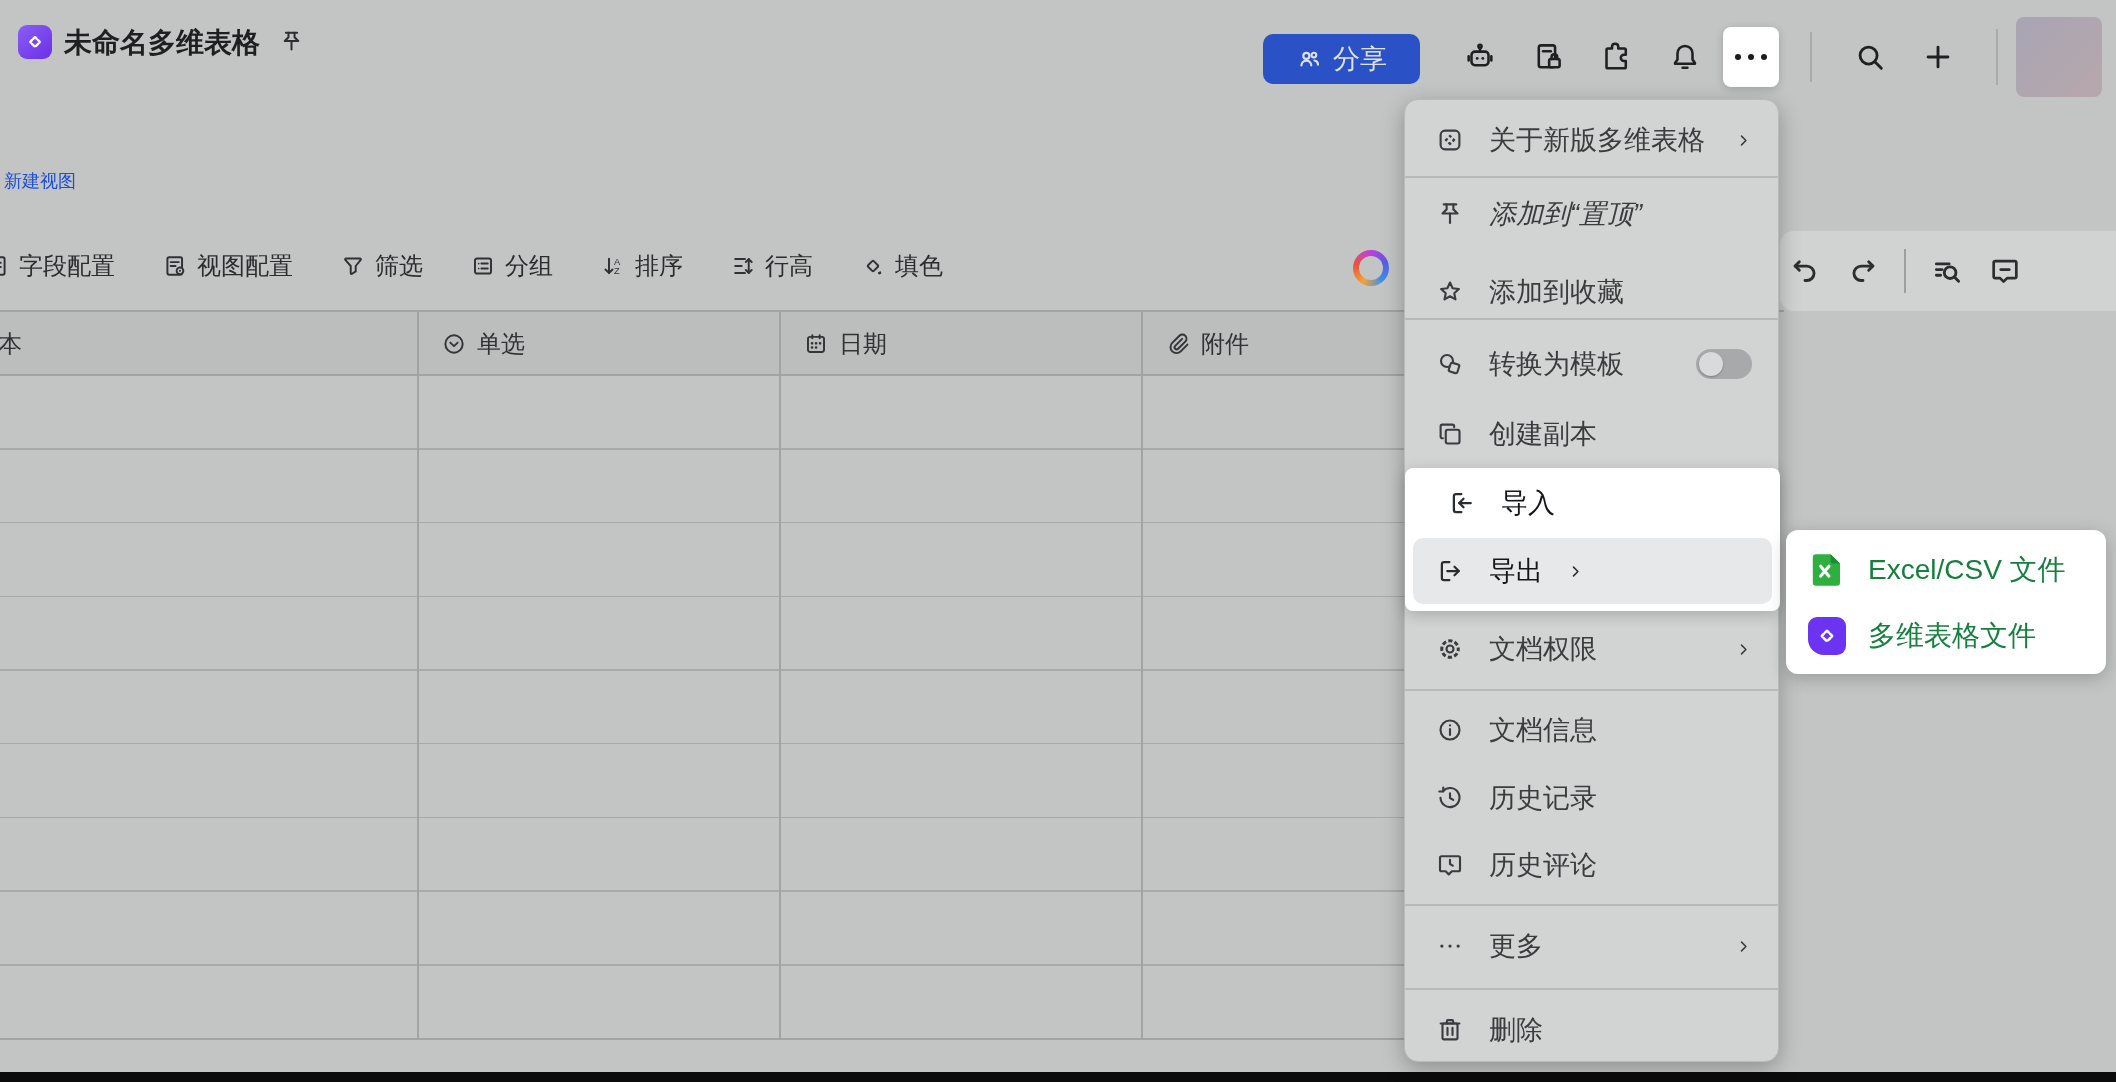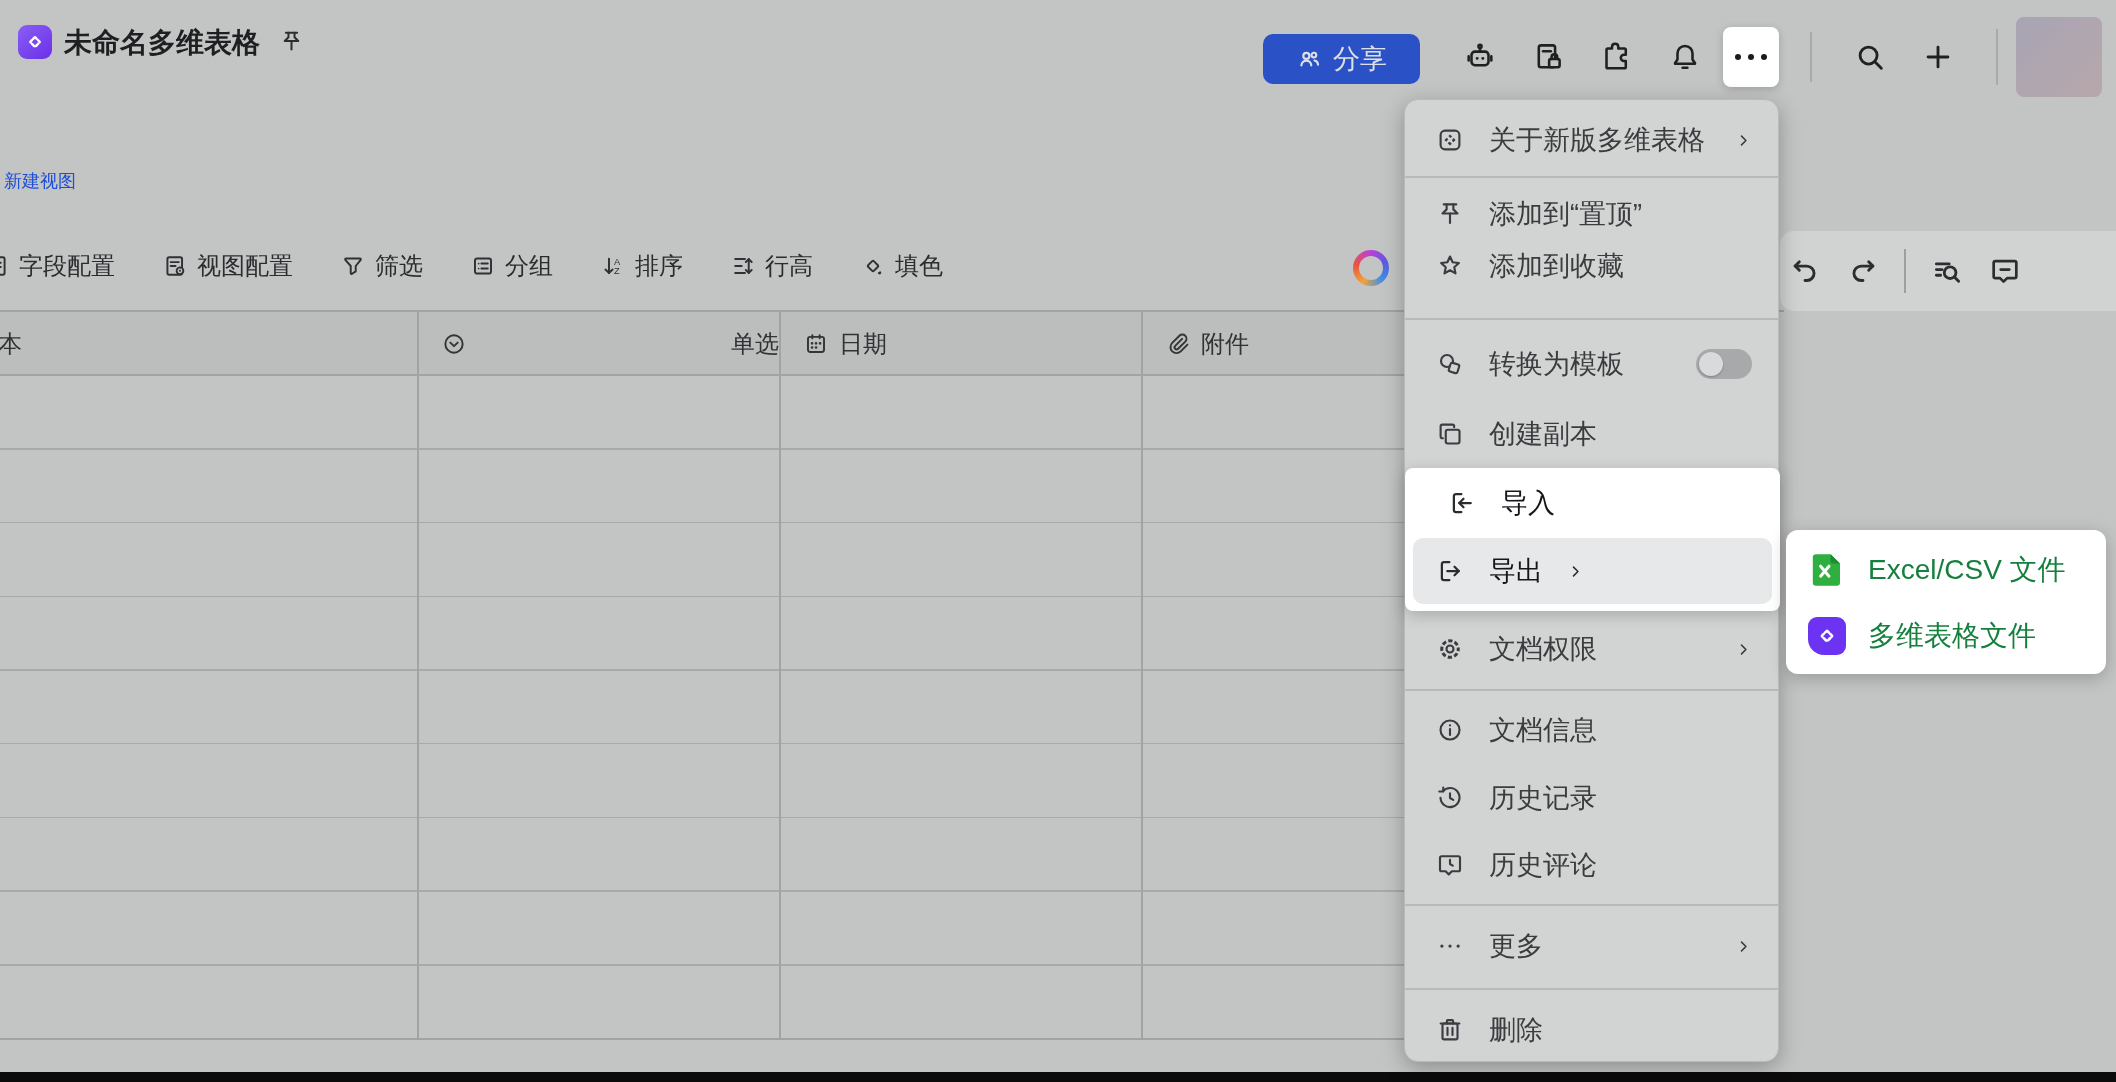--- a/index.html
+++ b/index.html
@@ -248,21 +248,21 @@
         <path d="M9 11h6"></path>
       </svg>
     </div>
   </div>
 
   <div class="abs hline" style="left:0;top:310px;width:1784px;"></div>
   <div class="abs thead">
     <div class="th" style="left:0;width:417px;">
       <span style="margin-left:-50px;">文本</span>
     </div>
-    <div class="th" style="left:417px;width:362px;justify-content:space-between;">
+    <div class="th" style="left:417px;width:362px;">
       <svg width="26" height="26" viewBox="0 0 24 24" fill="none" stroke="currentColor" stroke-width="1.8" stroke-linecap="round" stroke-linejoin="round">
         <circle cx="12" cy="12" r="8"></circle>
           <path d="M8.6 10.7 12 14l3.4-3.3"></path>
       </svg>
       <span>单选</span>
     </div>
     <div class="th" style="left:779px;width:362px;">
       <svg width="26" height="26" viewBox="0 0 24 24" fill="none" stroke="currentColor" stroke-width="1.8" stroke-linecap="round">
         <rect x="4.6" y="5.4" width="14.8" height="14" rx="2"></rect>
           <path d="M8.6 3.8v3M15.4 3.8v3"></path>
@@ -294,30 +294,30 @@
         <rect x="4.5" y="4.5" width="15" height="15" rx="3.5"></rect>
         <rect x="9.7" y="9.7" width="4.6" height="4.6" transform="rotate(45 12 12)" stroke-dasharray="2.9 1.8" stroke-dashoffset="1.4"></rect>
       </svg>
       <span class="lbl">关于新版多维表格</span>
       <svg class="chev" width="17" height="17" viewBox="0 0 24 24" fill="none" stroke="currentColor" stroke-width="2.2" stroke-linecap="round" stroke-linejoin="round">
           <path d="M9.2 5.8 15.4 12l-6.2 6.2"></path>
         </svg>
     </div>
     <div class="mdiv" style="top:76px;"></div>
 
-    <div class="mi" style="top:82px;">
+    <div class="mi" style="top:82px;font-style:italic;">
       <svg width="30" height="30" viewBox="0 0 24 24" fill="none" stroke="currentColor" stroke-width="1.7" stroke-linecap="round" stroke-linejoin="round">
         <path d="M7 4.3h10"></path>
           <path d="M9.3 4.3v4L6 11.6h12l-3.3-3.3v-4"></path>
           <path d="M12 11.6v7.6"></path>
       </svg>
       <span class="lbl">添加到“置顶”</span>
     </div>
 
-    <div class="mi" style="top:134px;">
+    <div class="mi" style="top:160px;">
       <svg width="30" height="30" viewBox="0 0 24 24" fill="none" stroke="currentColor" stroke-width="1.7" stroke-linejoin="round">
         <path d="M12 4.4l2.1 4.6 5 .6-3.7 3.4 1 4.9-4.4-2.5-4.4 2.5 1-4.9L4.9 9.6l5-.6L12 4.4z"></path>
       </svg>
       <span class="lbl">添加到收藏</span>
     </div>
     <div class="mdiv" style="top:218px;"></div>
 
     <div class="mi" style="top:232px;">
       <svg width="30" height="30" viewBox="0 0 24 24" fill="none" stroke="currentColor" stroke-width="1.7" stroke-linejoin="round">
         <circle cx="9.6" cy="9.6" r="4.8"></circle>

